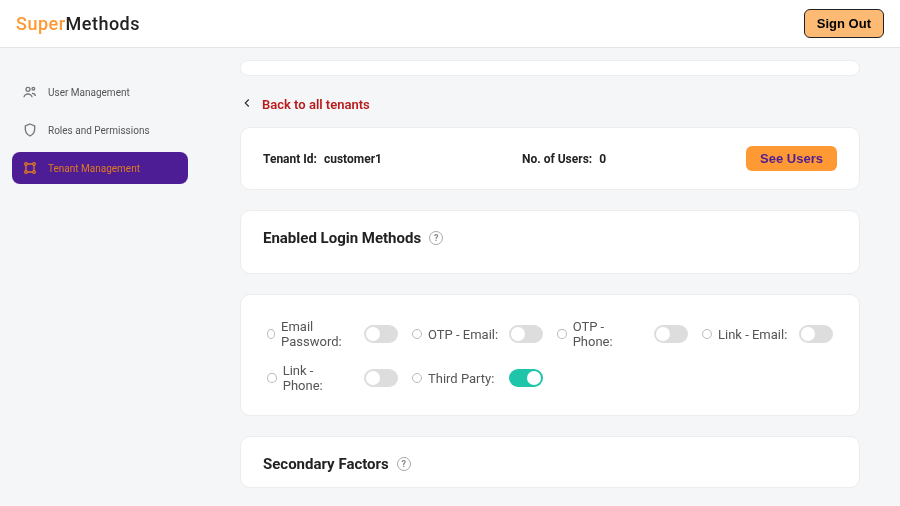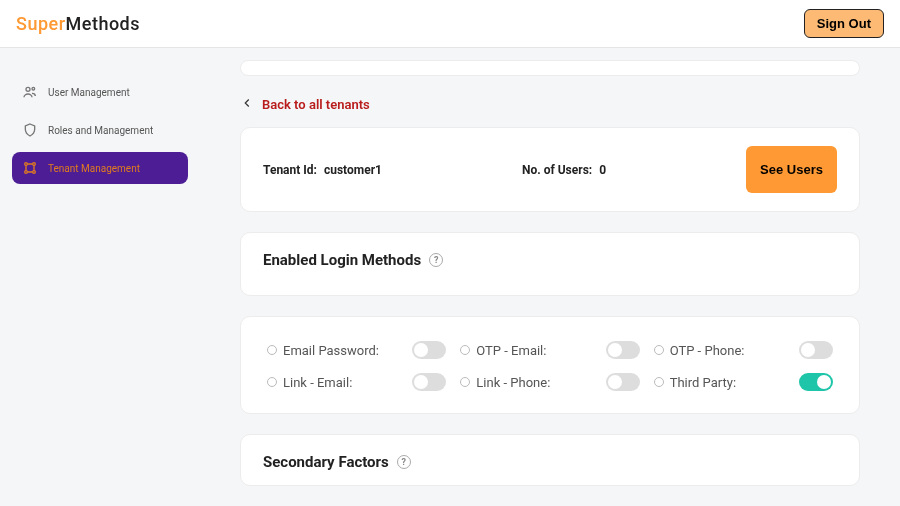--- a/index.html
+++ b/index.html
@@ -86,41 +86,41 @@
     padding: 4px 22px;
   }
   .tenant-row {
     display: flex; align-items: center; justify-content: space-between;
   }
   .kv { font-size: 12px; }
   .kv .k { font-weight: 700; color: #222; }
   .kv .v { font-weight: 700; color: #222; margin-left: 4px; }
   .see-users {
     background: #ff9933;
-    color: #000000;
+    color: #4c1d95;
     border: none;
     border-radius: 6px;
-    padding: 16px 14px;
+    padding: 5px 14px;
     font-size: 13px;
     font-weight: 600;
     cursor: pointer;
   }
   .sect-title {
     display: flex; align-items: center; gap: 8px;
     font-size: 15px; font-weight: 700; color: #222;
   }
   .help-icon {
     width: 14px; height: 14px;
     border: 1px solid #aaa; border-radius: 50%;
     display: inline-flex; align-items: center; justify-content: center;
     font-size: 9px; color: #888;
   }
   .toggles {
     display: grid;
-    grid-template-columns: 1fr 1fr 1fr;
+    grid-template-columns: 1fr 1fr 1fr 1fr;
     row-gap: 18px;
     column-gap: 20px;
     padding: 6px 4px 4px 4px;
     font-size: 13px;
     gap: 14px;
   }
   .toggle-item {
     display: flex; align-items: center; justify-content: space-between;
     gap: 10px;
   }
@@ -175,21 +175,21 @@
           </svg>
       </span>
       <span>User Management</span>
     </div>
     <div class="nav-item">
       <span class="nav-icon">
         <svg width="16" height="16" viewBox="0 0 24 24" fill="none" stroke="#777" stroke-width="2">
             <path d="M12 3l7 3v5c0 5-3 8-7 10-4-2-7-5-7-10V6l7-3z"></path>
           </svg>
       </span>
-      <span>Roles and Management</span>
+      <span>Roles and Permissions</span>
     </div>
     <div class="nav-item active">
       <span class="nav-icon">
         <svg width="16" height="16" viewBox="0 0 24 24" fill="none" stroke="#e07b1f" stroke-width="2">
             <circle cx="6" cy="6" r="2"></circle>
             <circle cx="18" cy="6" r="2"></circle>
             <circle cx="6" cy="18" r="2"></circle>
             <circle cx="18" cy="18" r="2"></circle>
             <path d="M8 6h8M6 8v8M18 8v8M8 18h8"></path>
           </svg>

